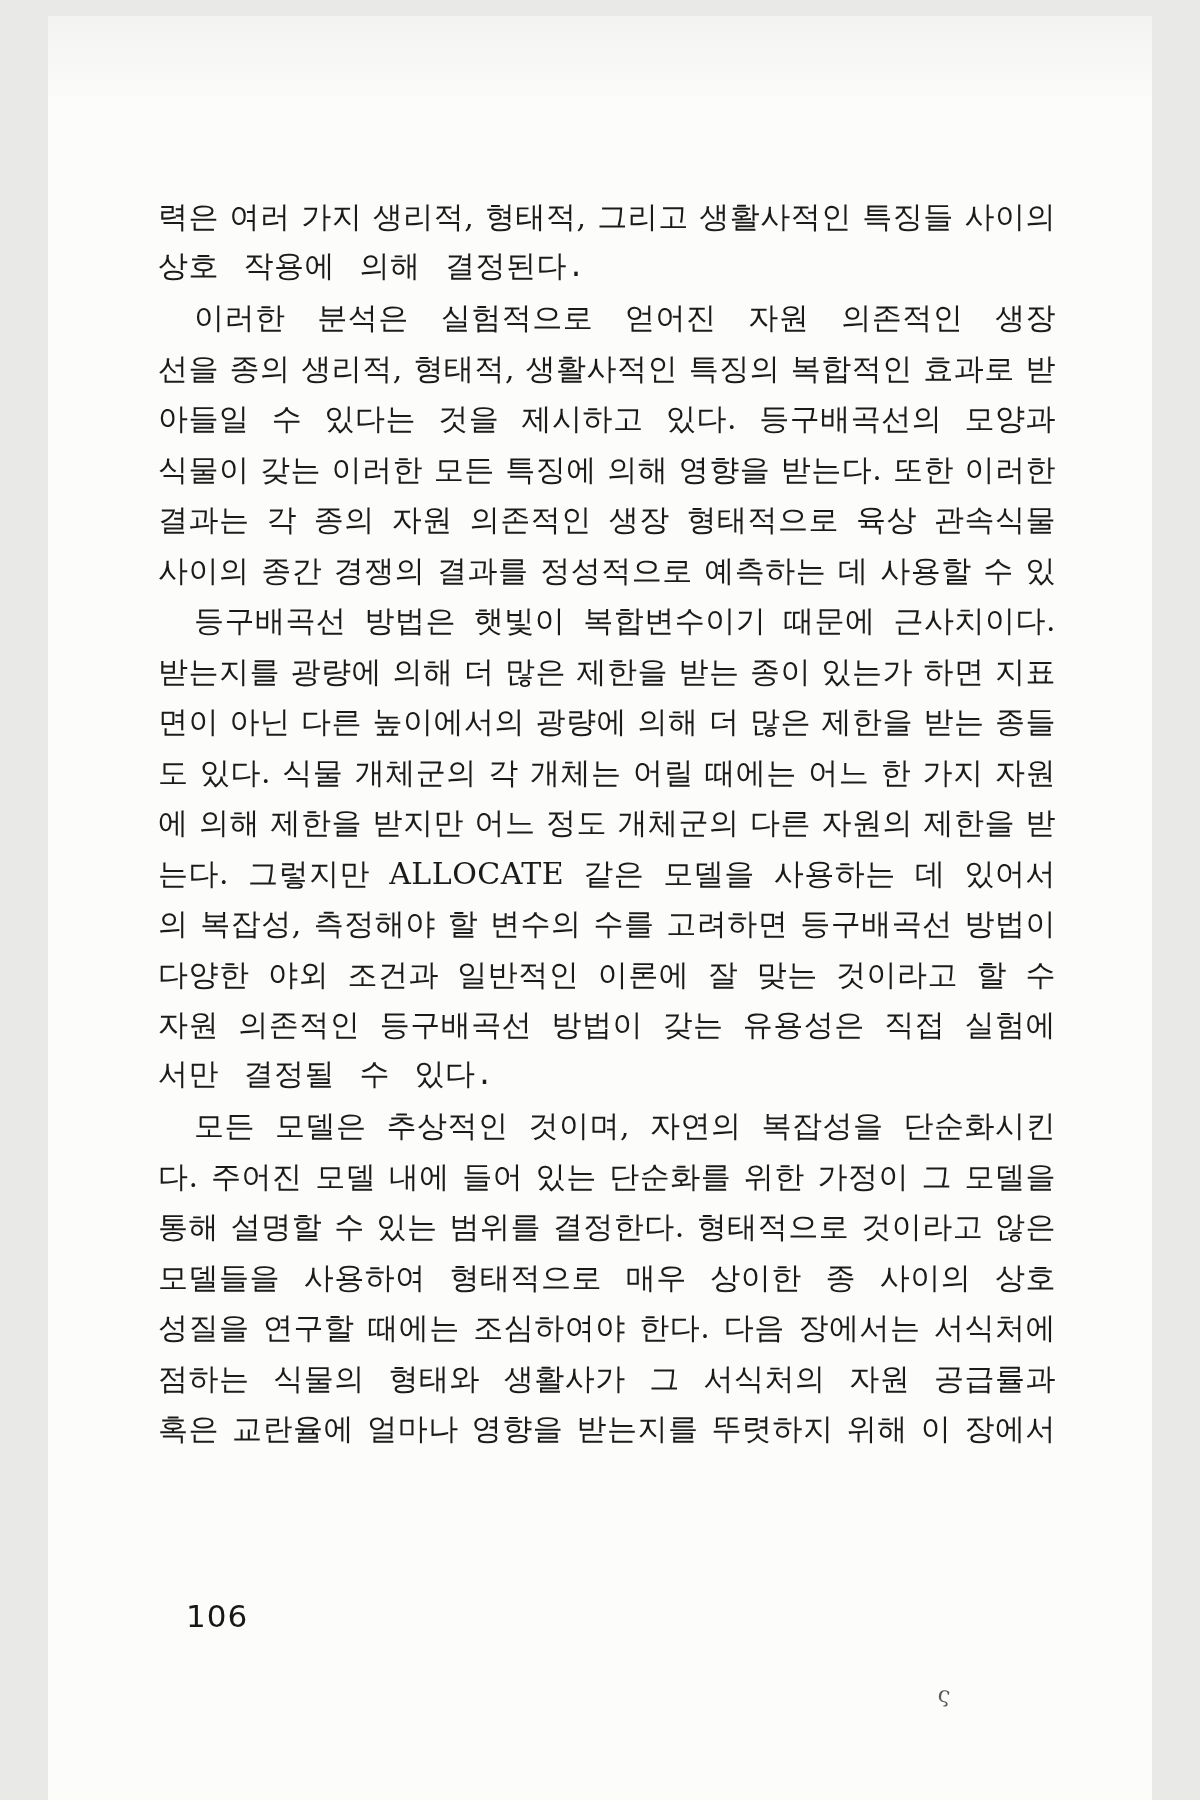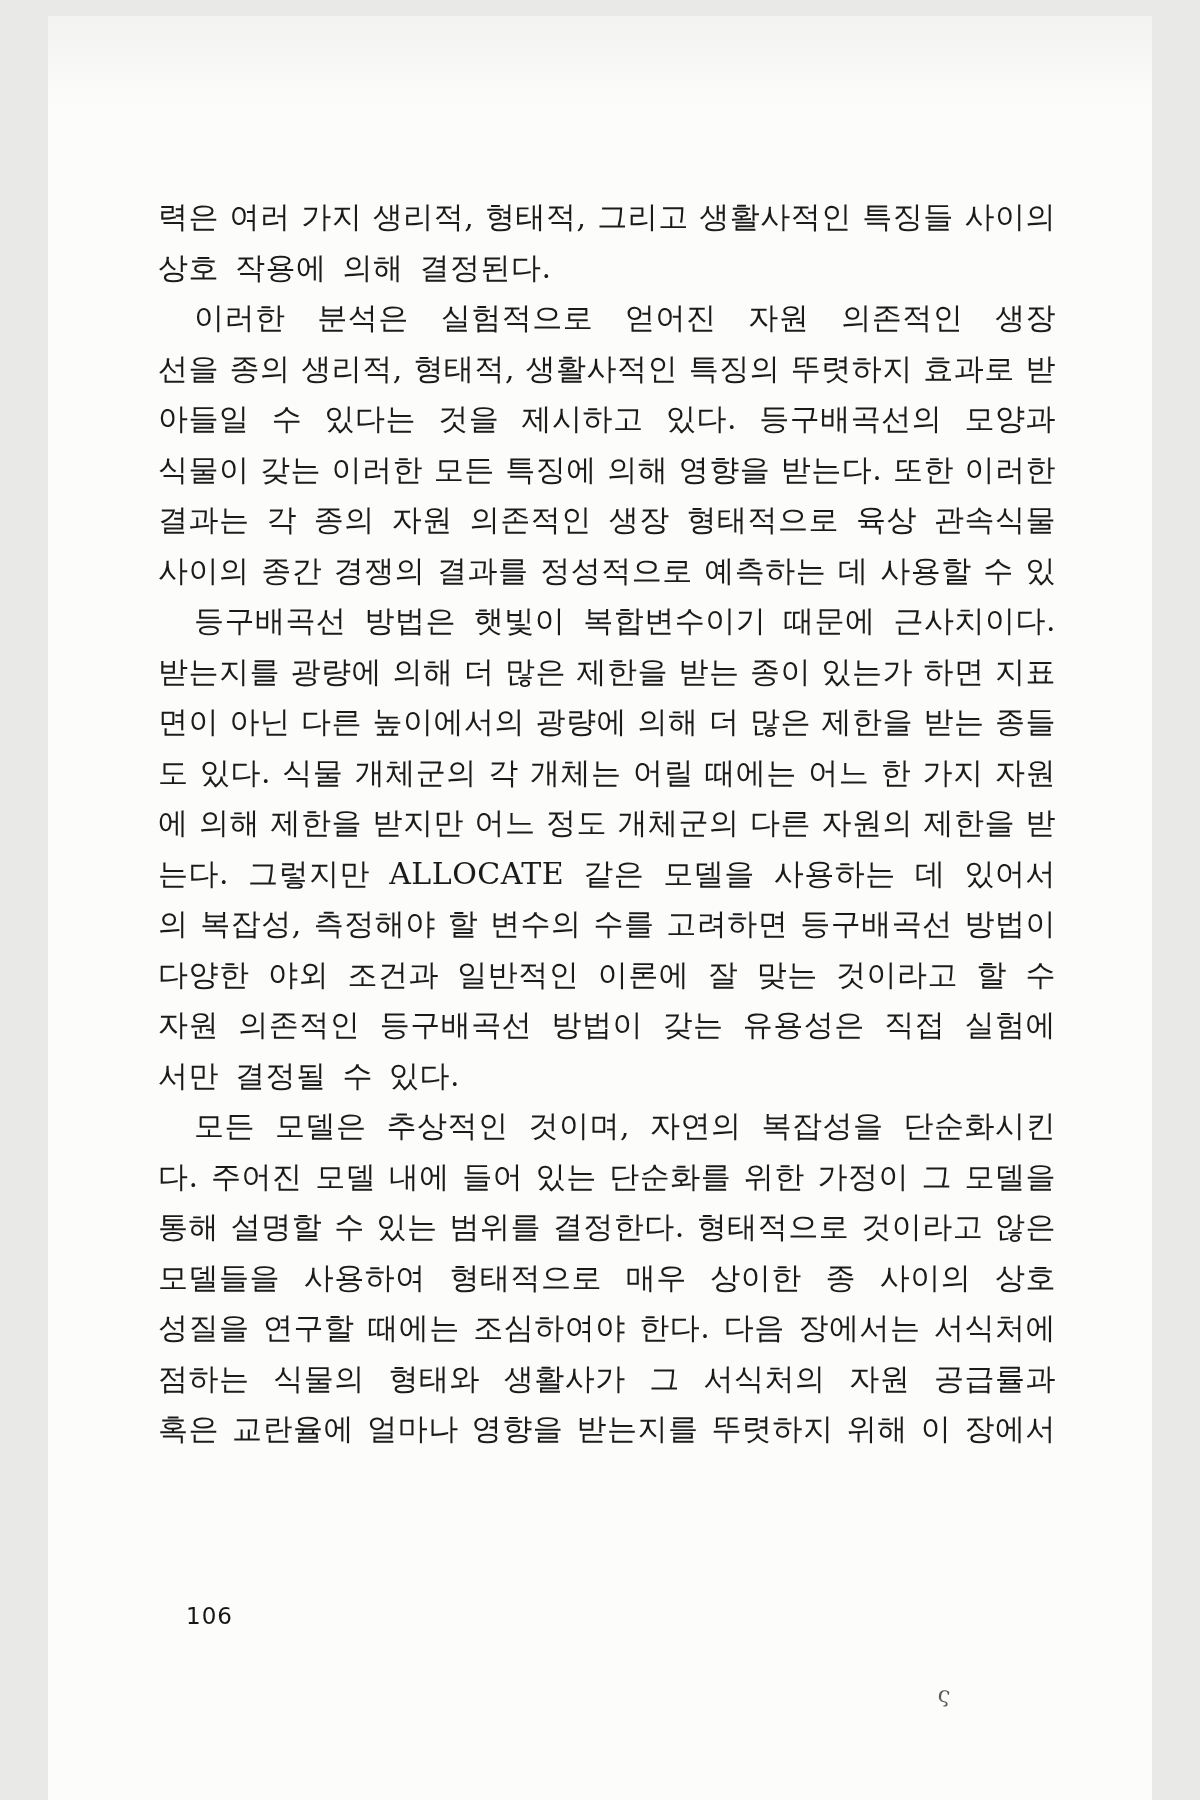--- a/index.html
+++ b/index.html
@@ -41,30 +41,31 @@
     text-align: justify;
     text-align-last: justify;
     word-break: keep-all;
     overflow: hidden;
     white-space: normal;
   }
   .line.end {
     text-align: right;
     text-align-last: left;
     word-spacing: 6px;
+    font-family: Liberation Mono, monospace;
   }
   .line.indent {
     text-indent: 36px;
   }
   .page-number {
     position: absolute;
     left: 138px;
     top: 1582px;
     font-family: "DejaVu Sans", "Liberation Sans", sans-serif;
-    font-size: 23px;
+    font-size: 31px;
     line-height: 36px;
     letter-spacing: 1px;
     color: #171717;
   }
   .scan-artifact {
     position: absolute;
     left: 890px;
     top: 1668px;
     font-size: 22px;
     line-height: 22px;
@@ -80,21 +81,21 @@
 
   <div class="text-block">
 
     <div class="paragraph">
       <div class="line">력은 여러 가지 생리적, 형태적, 그리고 생활사적인 특징들 사이의</div>
       <div class="line end">상호 작용에 의해 결정된다.</div>
     </div>
 
     <div class="paragraph">
       <div class="line indent">이러한 분석은 실험적으로 얻어진 자원 의존적인 생장 등구배곡</div>
-      <div class="line">선을 종의 생리적, 형태적, 생활사적인 특징의 뚜렷하지 효과로 받</div>
+      <div class="line">선을 종의 생리적, 형태적, 생활사적인 특징의 복합적인 효과로 받</div>
       <div class="line">아들일 수 있다는 것을 제시하고 있다. 등구배곡선의 모양과 위치는</div>
       <div class="line">식물이 갖는 이러한 모든 특징에 의해 영향을 받는다. 또한 이러한</div>
       <div class="line">결과는 각 종의 자원 의존적인 생장 형태적으로 육상 관속식물</div>
       <div class="line">사이의 종간 경쟁의 결과를 정성적으로 예측하는 데 사용할 수 있</div>
     </div>
 
     <div class="paragraph">
       <div class="line indent">등구배곡선 방법은 햇빛이 복합변수이기 때문에 근사치이다. 지표</div>
       <div class="line">받는지를 광량에 의해 더 많은 제한을 받는 종이 있는가 하면 지표</div>
       <div class="line">면이 아닌 다른 높이에서의 광량에 의해 더 많은 제한을 받는 종들</div>

